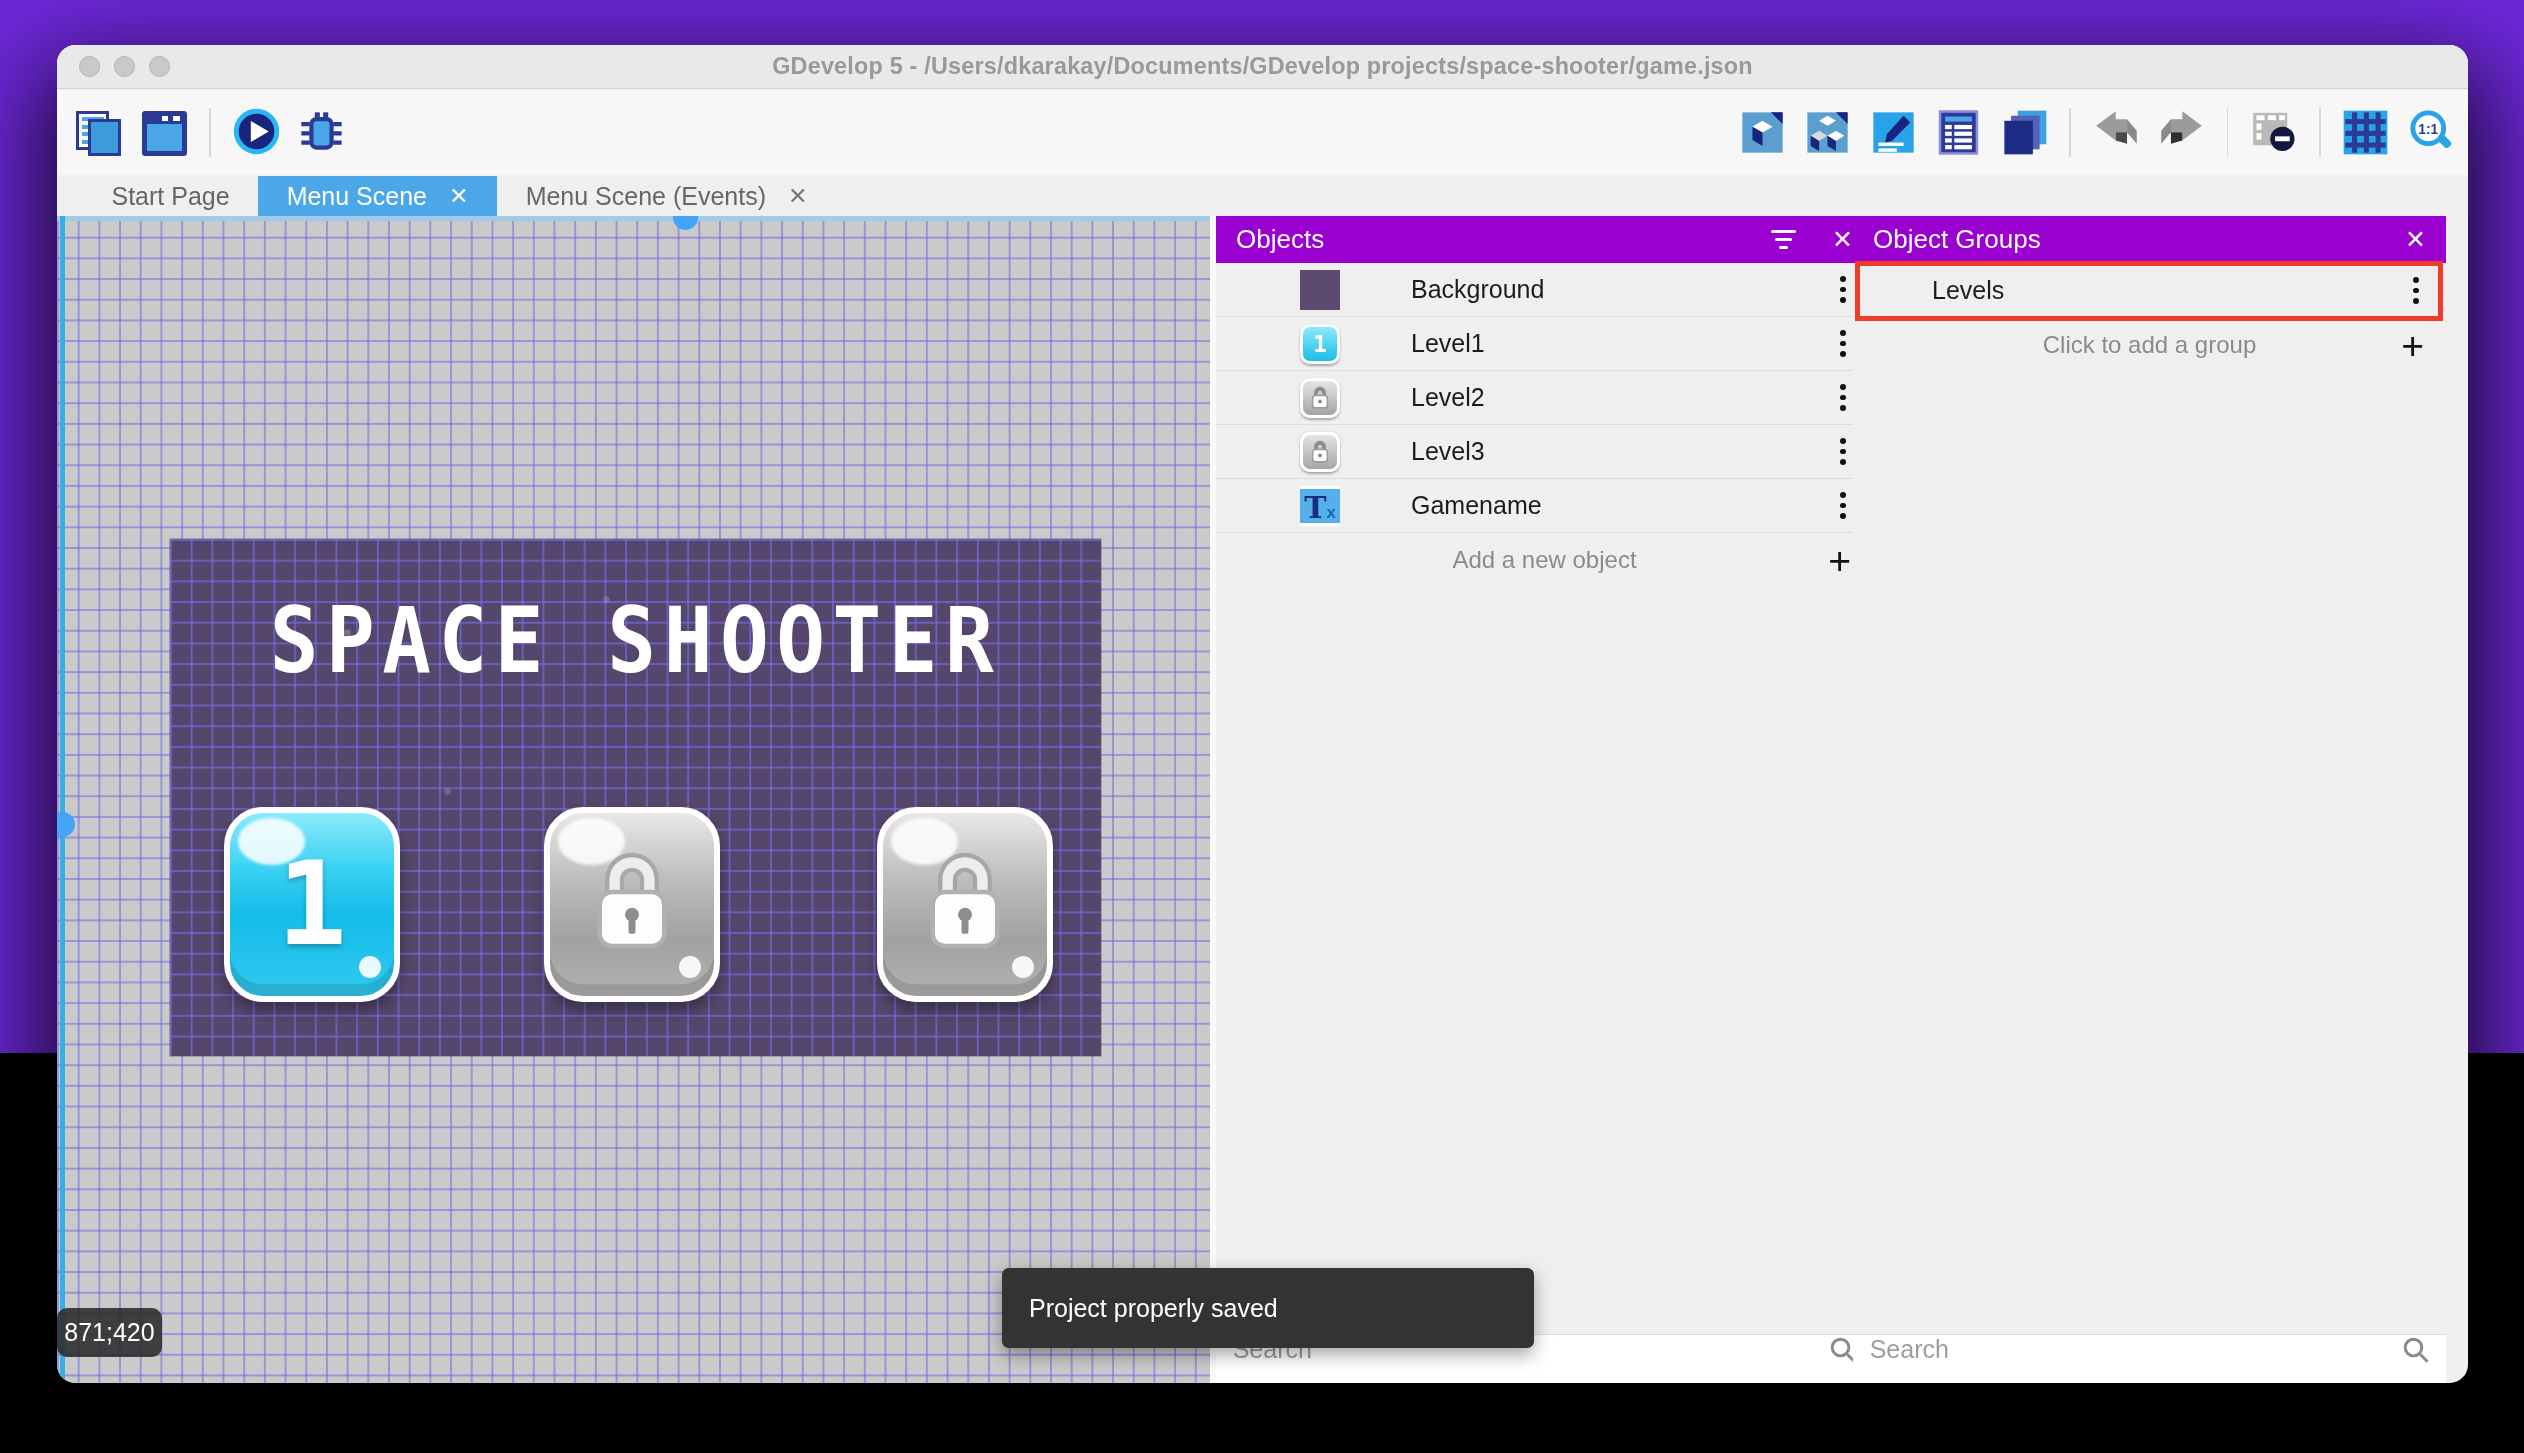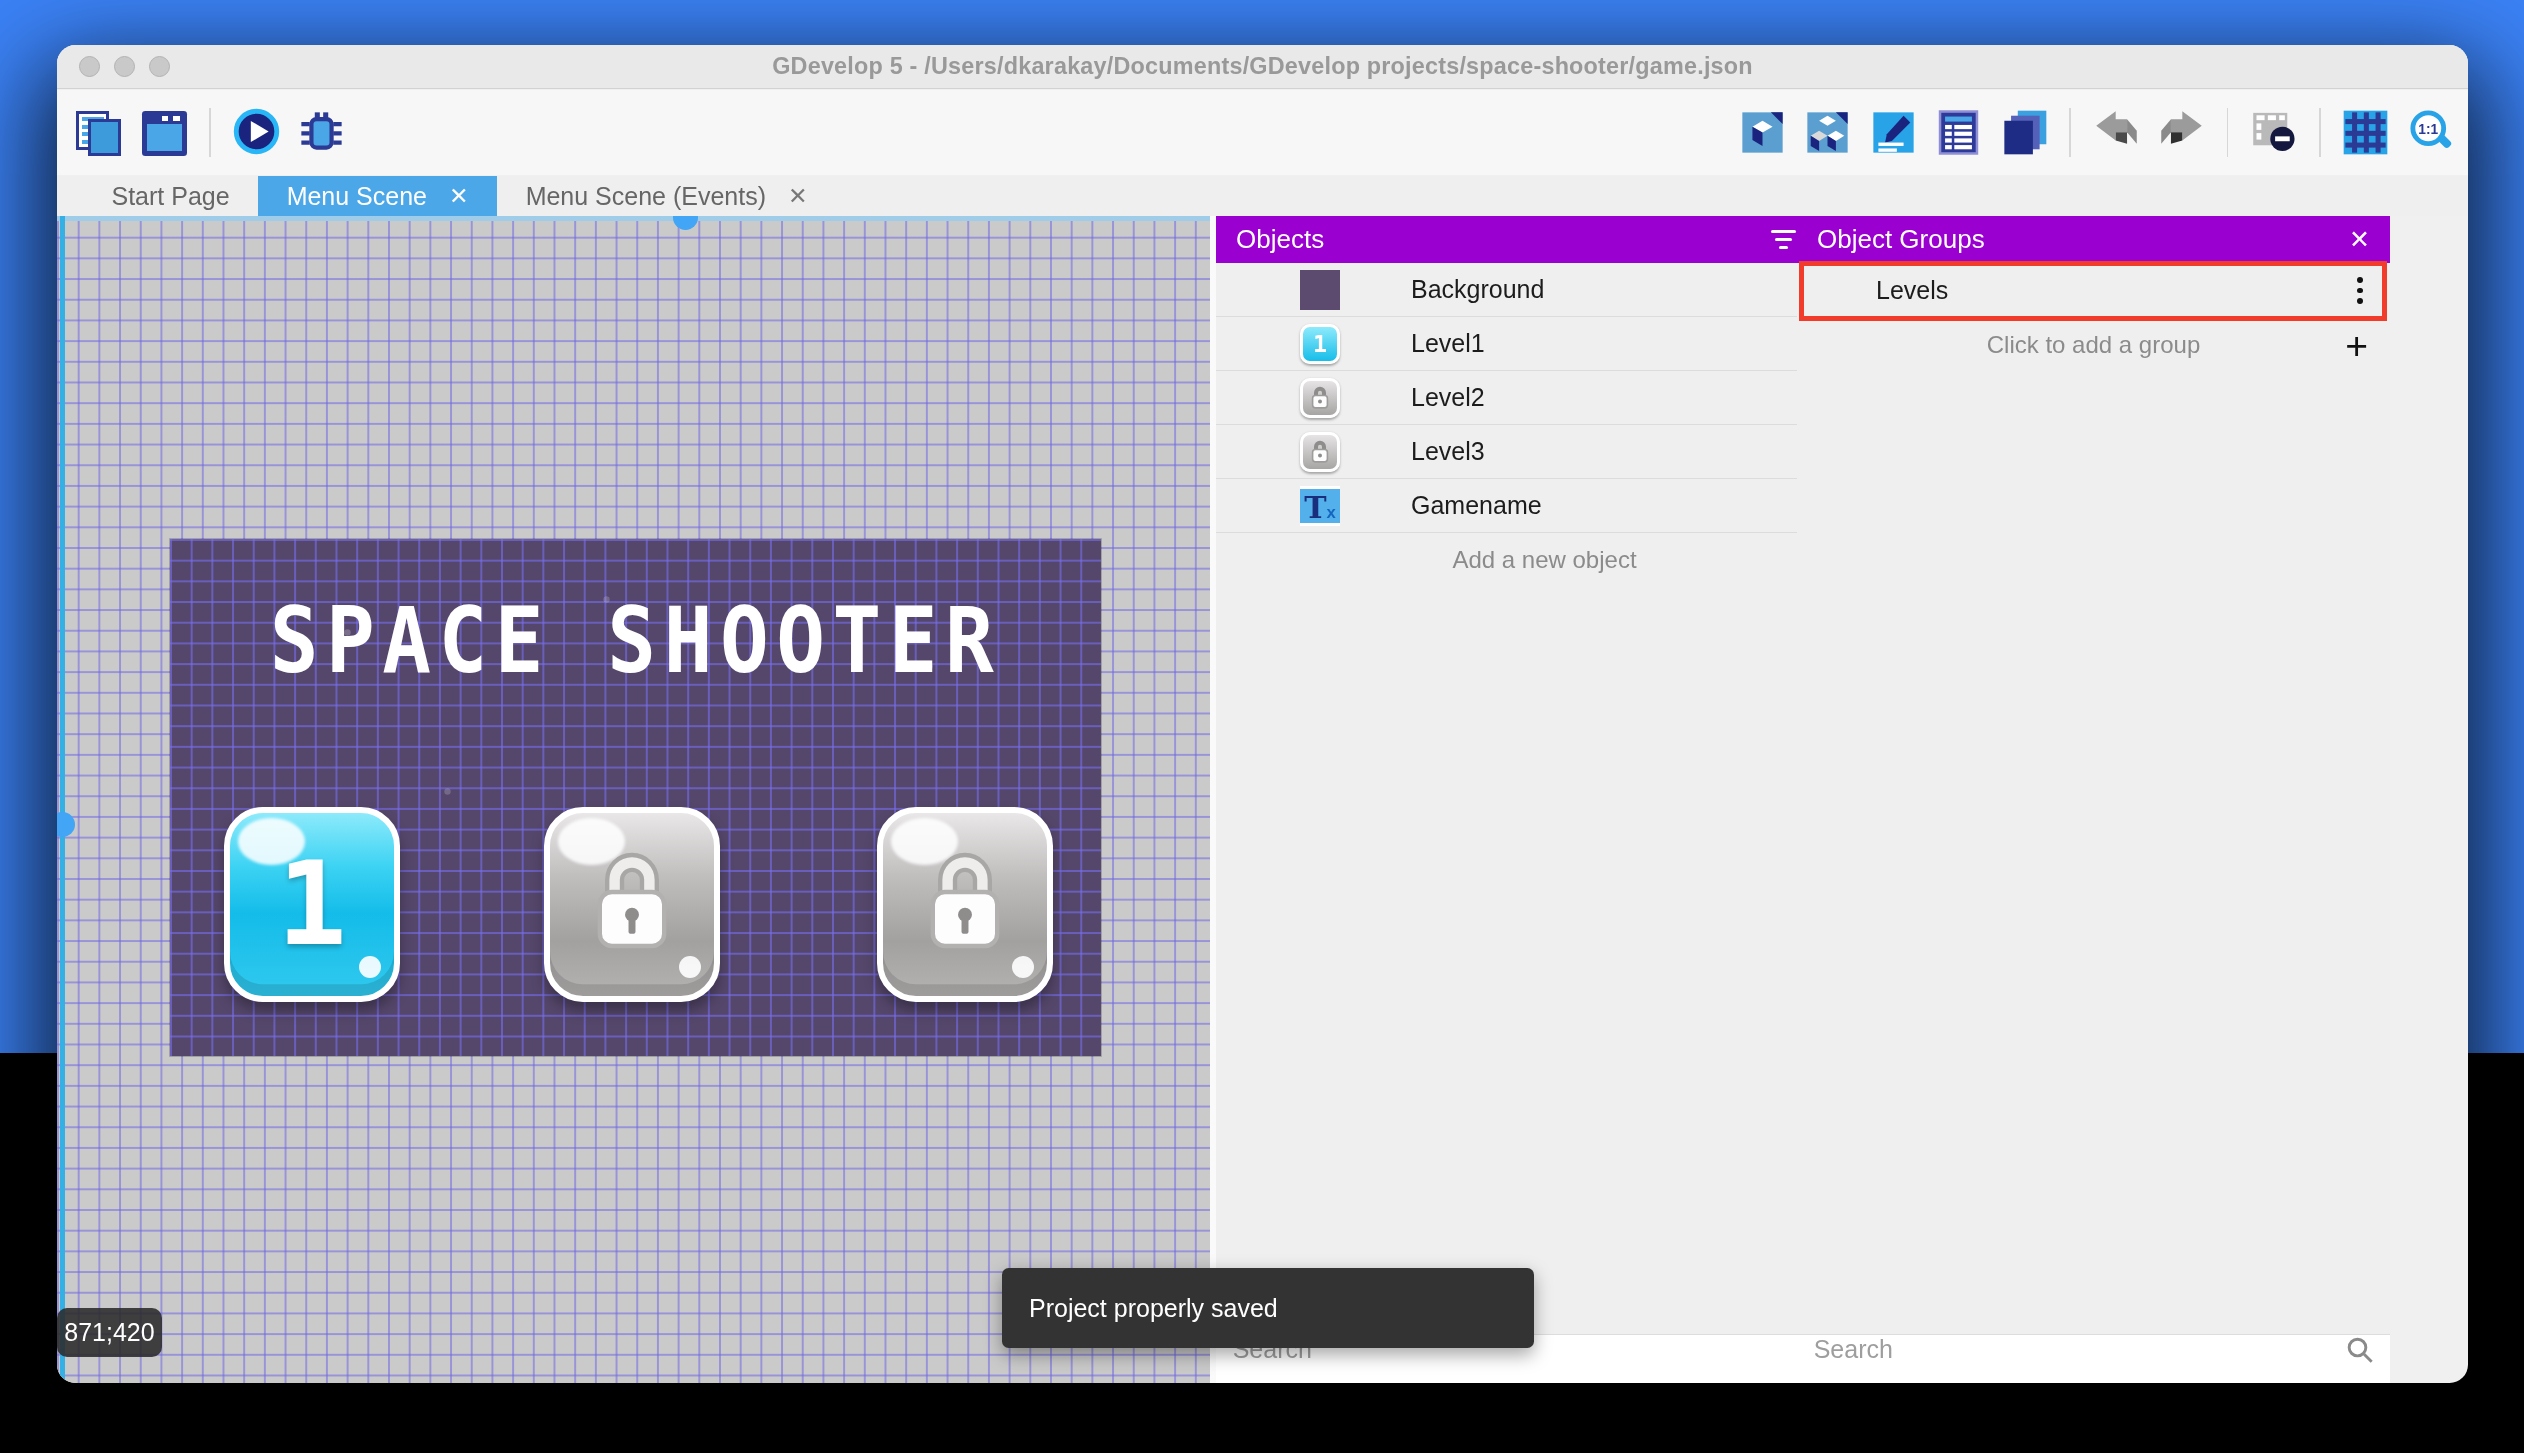--- a/index.html
+++ b/index.html
@@ -1,18 +1,18 @@
 <!DOCTYPE html>
 <html style="--accent-blue: #42a5f5; --active-tab-blue: #4ba7e8; --panel-header-purple: #9a00d0; --annotation-red: #f23c2b; --scene-purple: #55476b; --canvas-gray: #cacaca; --toast-bg: #333333;font-size:13.4px"><head>
 <meta charset="utf-8">
 <style>
   * { margin:0; padding:0; box-sizing:border-box; }
   html,body { width:2525px; height:1453px; background:#000; overflow:hidden;
               font-family:"Liberation Sans", sans-serif; }
-  .stage { position:relative; width:2525px; height:1053px; background:#3b82f6; }
+  .stage { position:relative; width:2525px; height:1053px; background:#6d28d9; }
 
   .window { position:absolute; left:57px; top:45px; width:2411px; height:1338px;
             background:#f0f0f0; border-radius:18.4px; overflow:hidden;
             box-shadow:0 38px 92px 21px rgba(0,0,0,.75); }
 
   
   .titlebar { position:absolute; left:0; top:0; right:0; height:44px; background:#e9e9e9;
               border-bottom:1.7px solid #d2d2d2; display:flex; align-items:center; }
   .traffic { display:flex; gap:14.2px; margin-left:22px; }
   .tl { width:21px; height:21px; border-radius:50%; background:#c9c9c9; border:0.8px solid #b2b2b2; }
@@ -98,21 +98,21 @@
 
   .coord-badge { position:absolute; left:0px; top:1092px; width:105px; height:49px;
                  background:rgba(42,42,42,.88); border-radius:10px; color:#fff; font-size:25px;
                  display:flex; align-items:center; justify-content:center; }
 
   .gutter { position:absolute; left:1153px; top:0; width:5.9px; height:1167px; background:#fafafa; }
 
   
   .panel { position:absolute; top:0; bottom:0; background:#efefef; }
   .panel.objects { left:1159px; width:657px; }
-  .panel.groups  { left:1740px; width:593px; }
+  .panel.groups  { left:1796px; width:593px; }
   .vdivider { position:absolute; left:1816px; top:0; bottom:0; width:2.5px; background:#cfcfcf; }
 
   .phead { height:47px; background:#9a00d0; color:#fff; display:flex; align-items:center;
            padding:0 20px; font-size:26px;justify-content:space-between; }
   .phead .sp { flex:1; }
   .filter-ic { display:flex; flex-direction:column; gap:5px; align-items:center; width:37px; cursor:pointer; }
   .filter-ic i { display:block; height:3.3px; background:#fff; border-radius:1.7px; }
   .filter-ic i:nth-child(1){ width:25px; } .filter-ic i:nth-child(2){ width:16.7px; } .filter-ic i:nth-child(3){ width:8.4px; }
   .phead .close { margin-left:30px; font-size:25px; cursor:pointer; }
 

